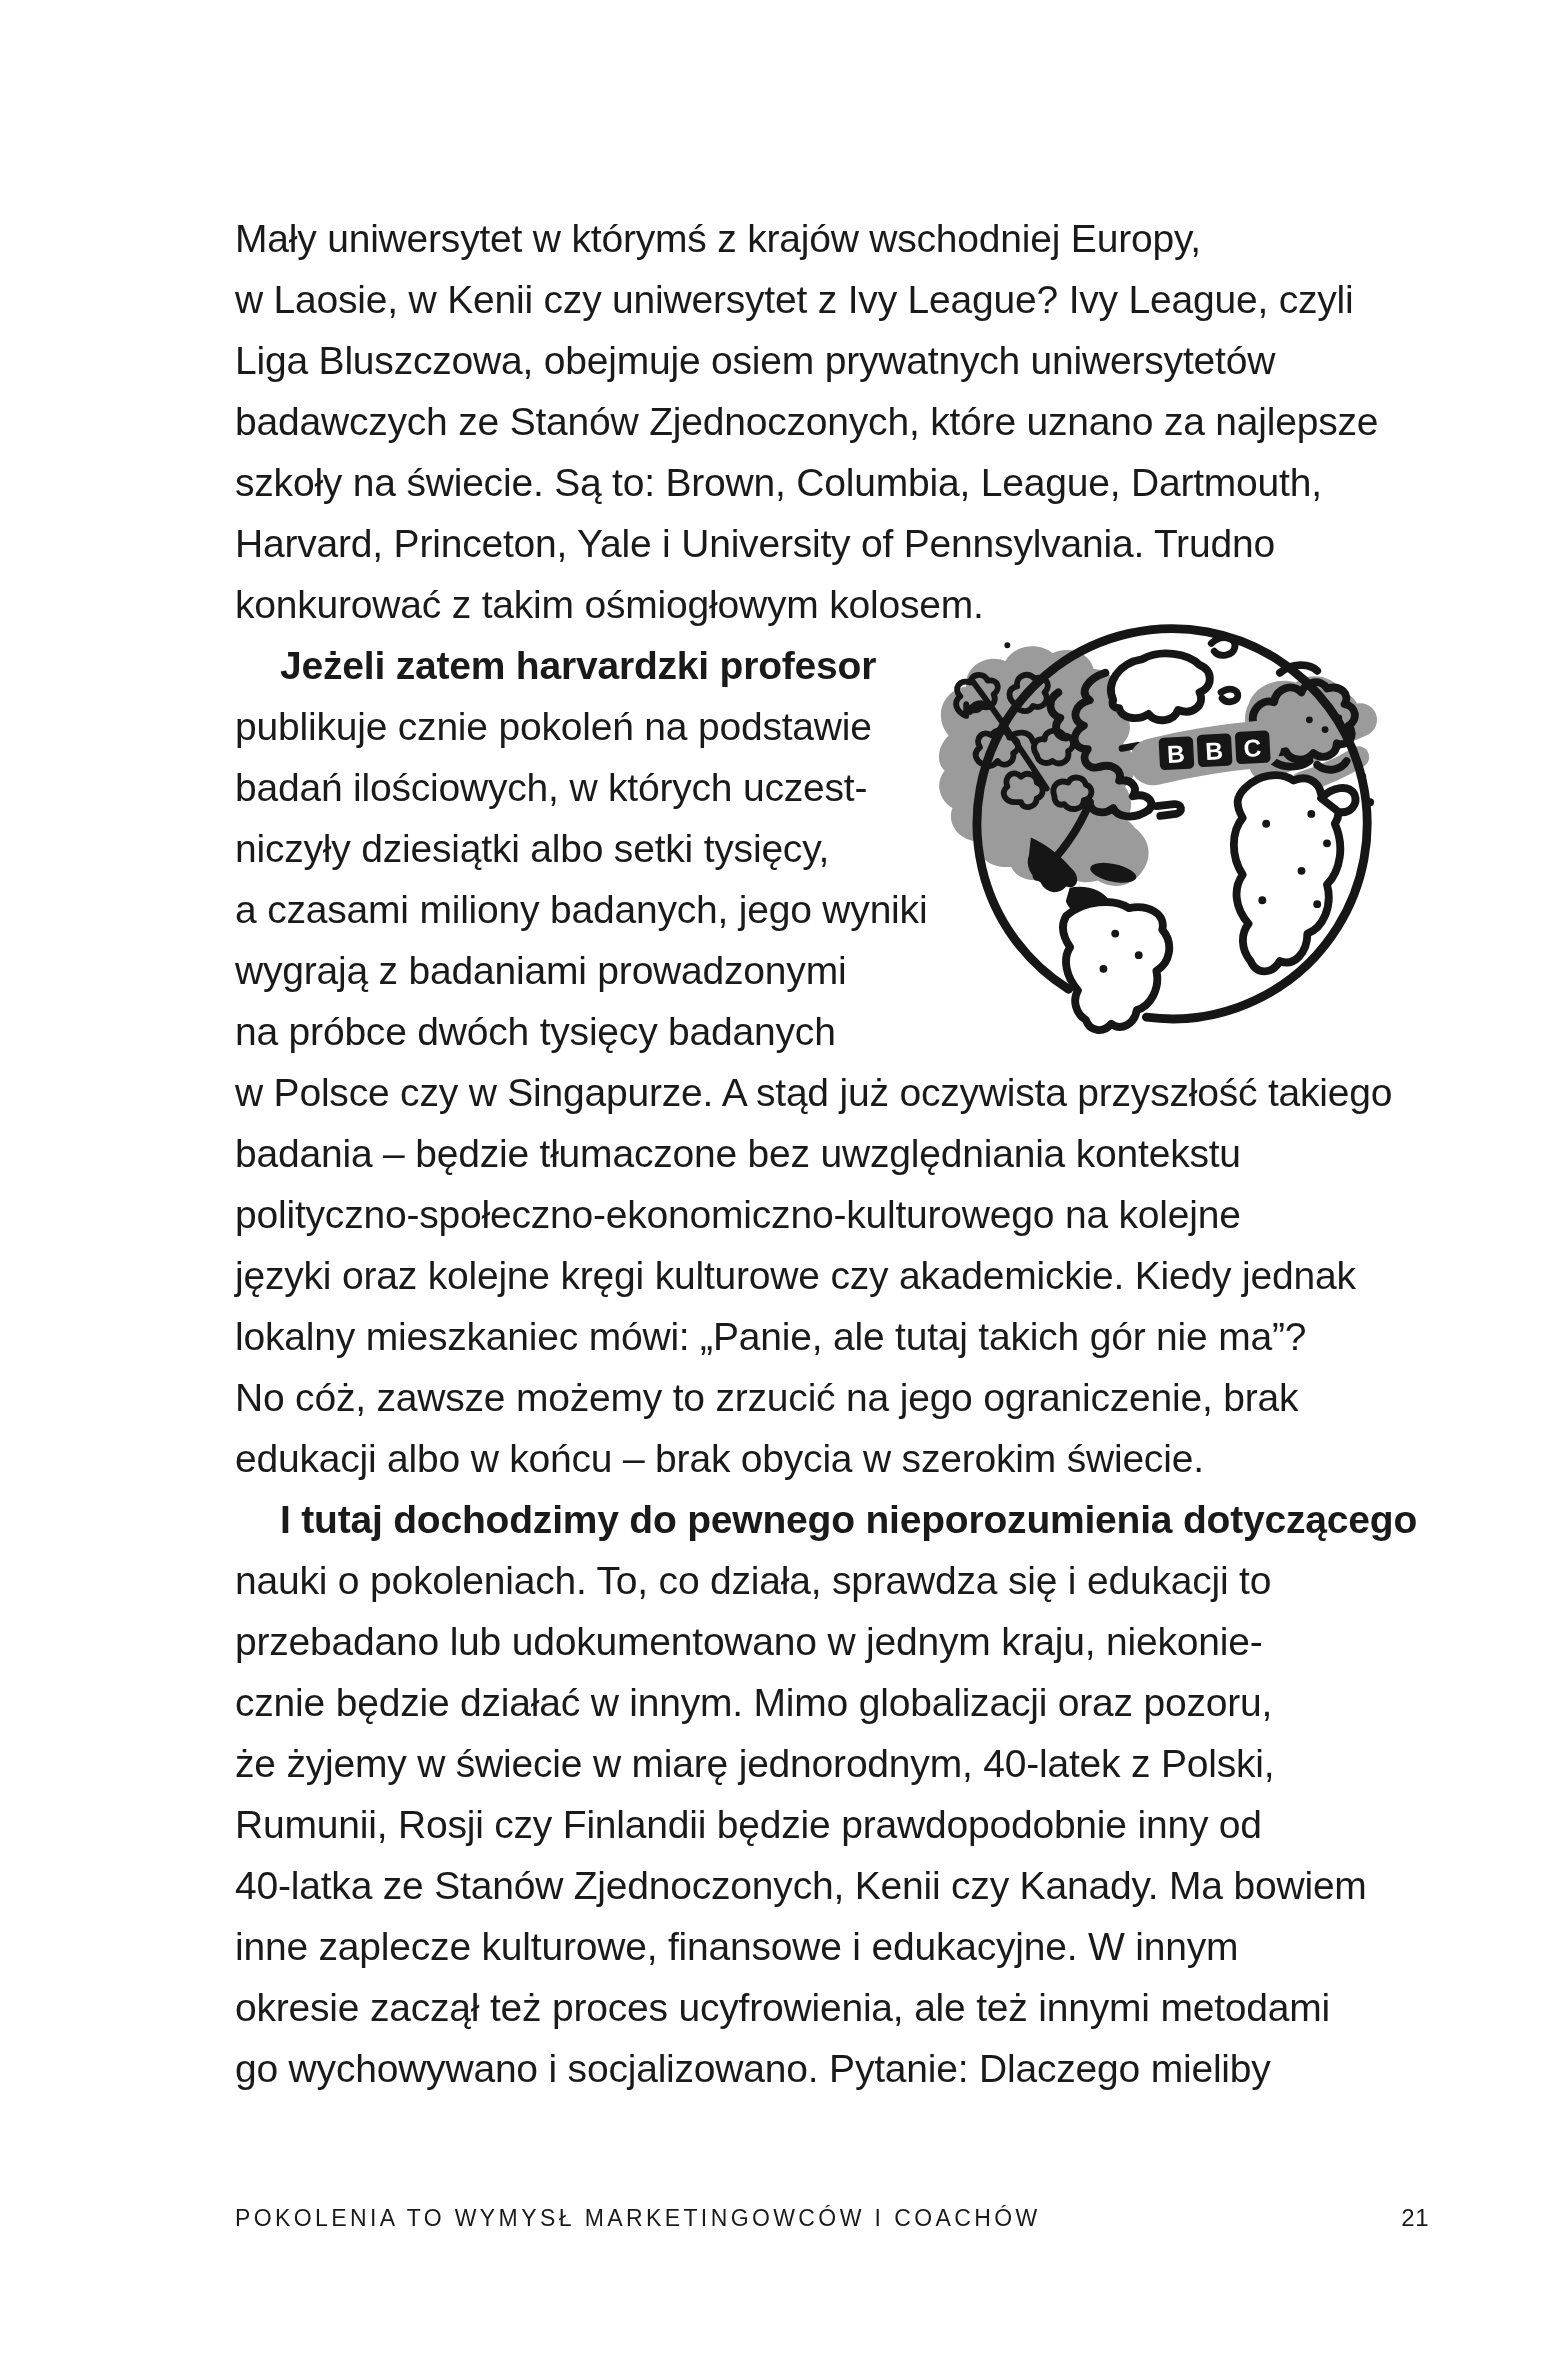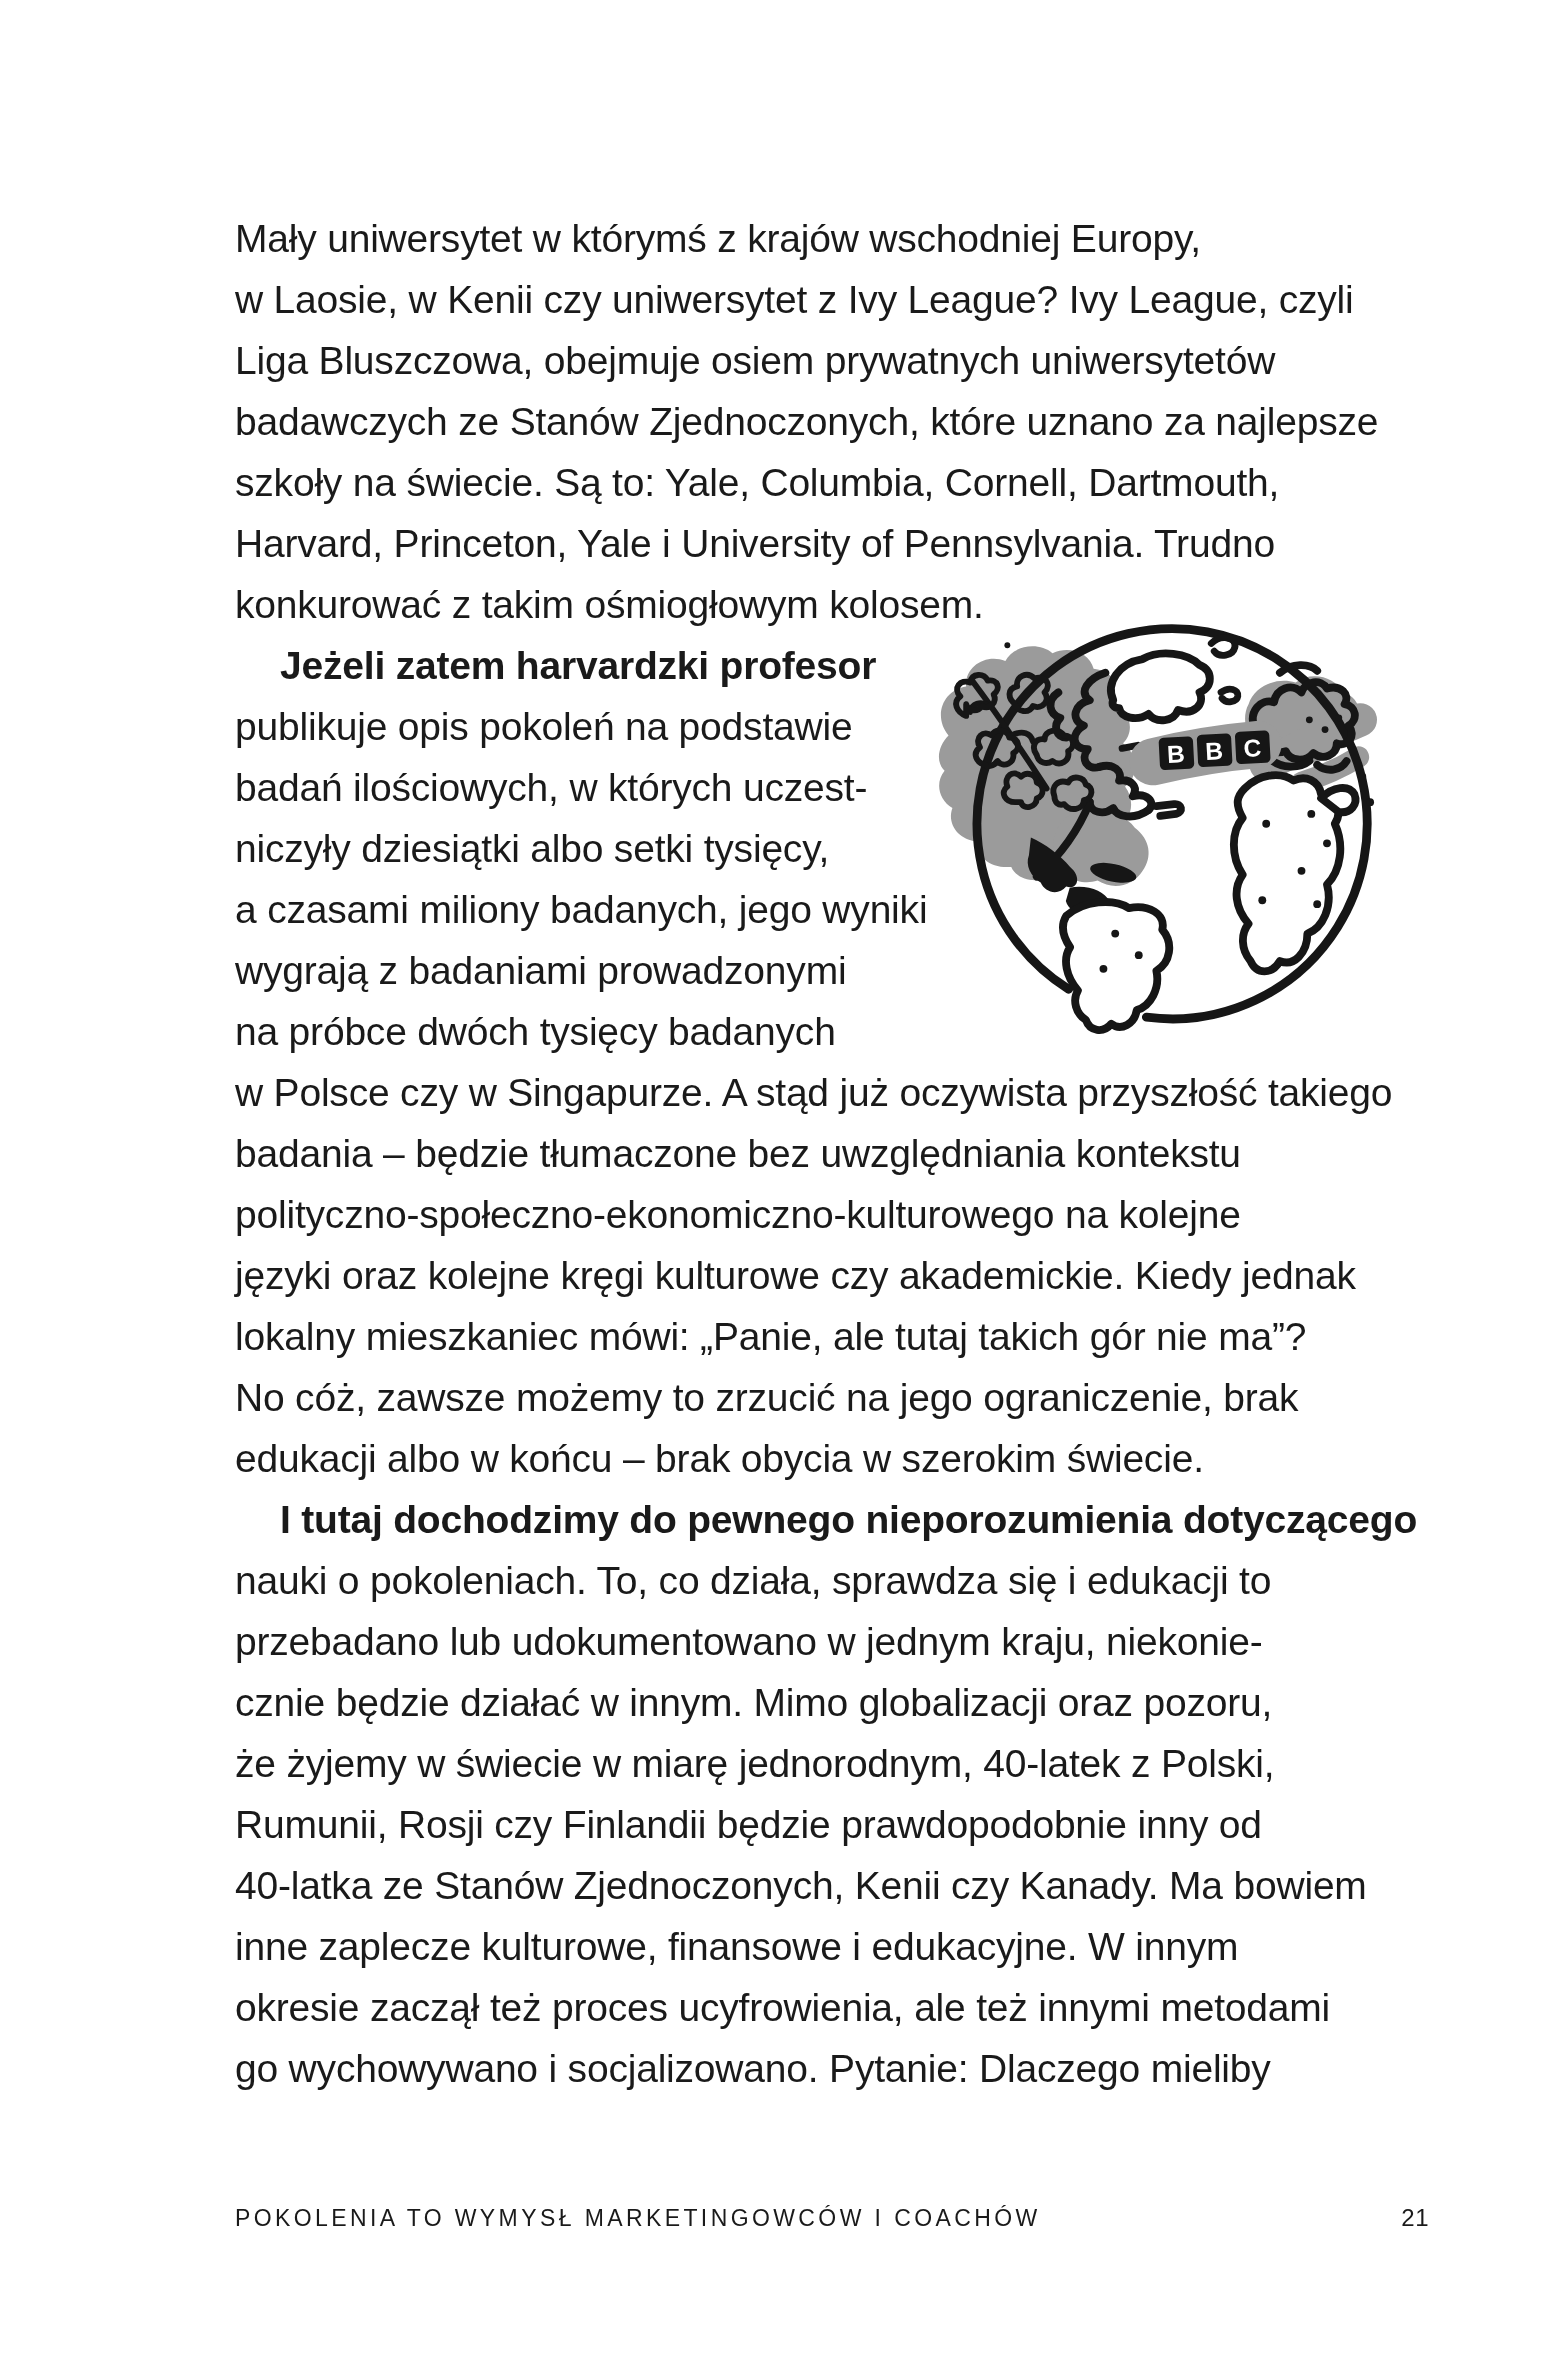--- a/index.html
+++ b/index.html
@@ -61,25 +61,25 @@
 </head>
 <body>
 
 <div class="page">
 
   <div class="text-block">
     <div class="line">Mały uniwersytet w którymś z krajów wschodniej Europy,</div>
     <div class="line">w Laosie, w Kenii czy uniwersytet z Ivy League? Ivy League, czyli</div>
     <div class="line">Liga Bluszczowa, obejmuje osiem prywatnych uniwersytetów</div>
     <div class="line">badawczych ze Stanów Zjednoczonych, które uznano za najlepsze</div>
-    <div class="line">szkoły na świecie. Są to: Yale, Columbia, Cornell, Dartmouth,</div>
+    <div class="line">szkoły na świecie. Są to: Brown, Columbia, League, Dartmouth,</div>
     <div class="line">Harvard, Princeton, Yale i University of Pennsylvania. Trudno</div>
     <div class="line">konkurować z takim ośmiogłowym kolosem.</div>
     <div class="line indent">Jeżeli zatem harvardzki profesor</div>
-    <div class="line">publikuje opis pokoleń na podstawie</div>
+    <div class="line">publikuje cznie pokoleń na podstawie</div>
     <div class="line">badań ilościowych, w których uczest-</div>
     <div class="line">niczyły dziesiątki albo setki tysięcy,</div>
     <div class="line">a czasami miliony badanych, jego wyniki</div>
     <div class="line">wygrają z badaniami prowadzonymi</div>
     <div class="line">na próbce dwóch tysięcy badanych</div>
     <div class="line">w Polsce czy w Singapurze. A stąd już oczywista przyszłość takiego</div>
     <div class="line">badania – będzie tłumaczone bez uwzględniania kontekstu</div>
     <div class="line">polityczno-społeczno-ekonomiczno-kulturowego na kolejne</div>
     <div class="line">języki oraz kolejne kręgi kulturowe czy akademickie. Kiedy jednak</div>
     <div class="line">lokalny mieszkaniec mówi: „Panie, ale tutaj takich gór nie ma”?</div>

